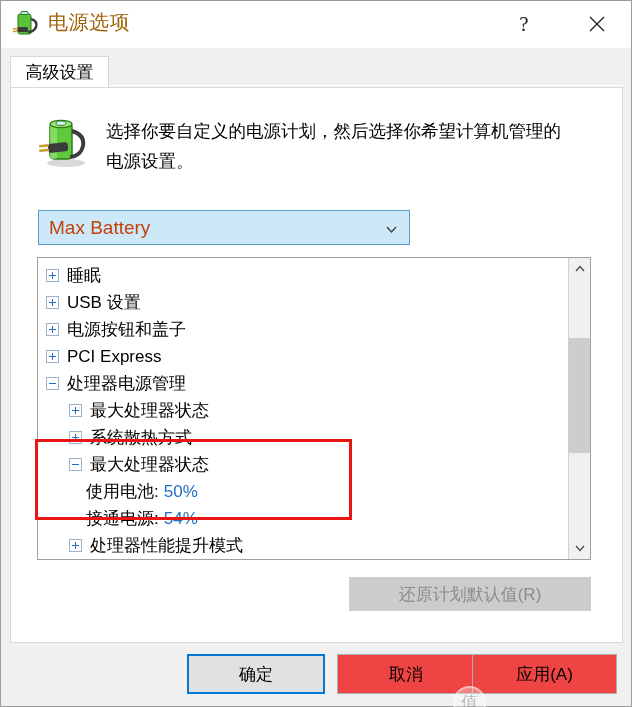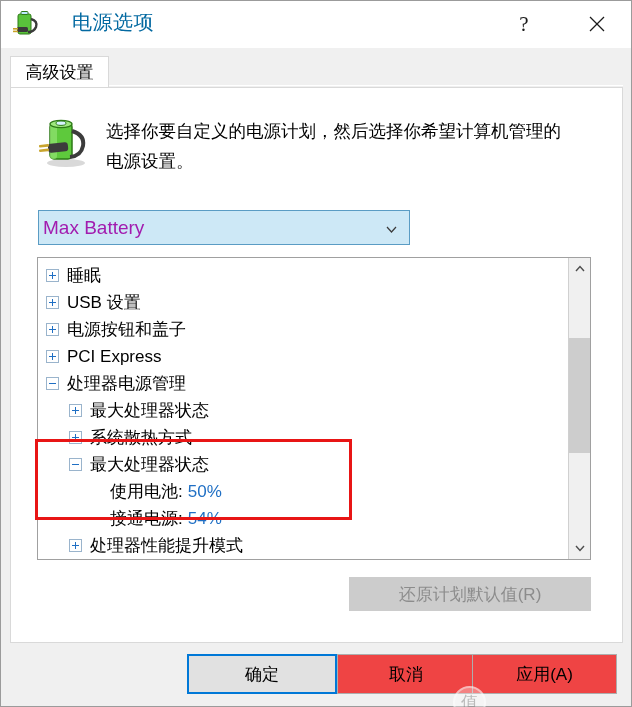--- a/index.html
+++ b/index.html
@@ -22,24 +22,23 @@
     width: 630px; height: 47px;
     background: #ffffff;
     display: flex; align-items: center;
   }
   #titlebar-icon {
     position: absolute; left: 11px; top: 9px;
     width: 30px; height: 28px;
   }
   #title-text {
     position: absolute; left: 47px; top: 8px;
-    font-size: 20px; color: #0369a1;
+    font-size: 20px; color: #a16207;
     letter-spacing: .5px;
     white-space: nowrap;
-    margin-left: 24px;
   }
   .caption-btn {
     position: absolute; top: 0; height: 46px; width: 46px;
     display: flex; align-items: center; justify-content: center;
     color: #1b1b1b; background: transparent;
     border: none;
   }
   #help-button  { right: 84px; font-size: 21px; font-family: "Liberation Serif", serif; }
   #close-button { right: 11px; }
 
@@ -82,22 +81,22 @@
 
   
   #plan-combo {
     position: absolute; left: 37px; top: 209px;
     width: 372px; height: 35px;
     background: #cde8f6;
     border: 1px solid #5a9cc4;
     display: flex; align-items: center;
   }
   #plan-value {
-    margin-left: 4px;
-    font-size: 19px; color: #a21caf;
+    margin-left: 10px;
+    font-size: 19px; color: #c2410c;
     white-space: nowrap;
   }
   #plan-chevron {
     position: absolute; right: 11px; top: 11px;
     width: 13px; height: 13px;
   }
 
   
   #tree-wrap {
     position: absolute; left: 36px; top: 256px;
@@ -111,21 +110,21 @@
     width: 530px; height: 100%;
     padding: 4px 0 0 0;
   }
   .node {
     display: flex; align-items: center;
     height: 27px;
     white-space: nowrap;
   }
   .node.lvl0 { padding-left: 8px; }
   .node.lvl1 { padding-left: 31px; }
-  .node.lvl2 { padding-left: 72px; }
+  .node.lvl2 { padding-left: 48px; }
   .expander {
     flex: 0 0 auto;
     width: 13px; height: 13px;
     margin-right: 8px;
     border: 1px solid #9ab4cc;
     background: #ffffff;
     position: relative;
   }
   .expander::before {
     content: ""; position: absolute;
@@ -182,21 +181,21 @@
 
   
   .dlg-button {
     position: absolute; top: 653px;
     height: 40px;
     display: flex; align-items: center; justify-content: center;
     font-size: 17px; color: #000000;
     background: #ef4444;
     border: 1px solid #adadad;
   }
-  #ok-button     { left: 186px; width: 150px; border: 2px solid #0078d7; background: #e1e1e1; }
+  #ok-button     { left: 186px; width: 138px; border: 2px solid #0078d7; background: #e1e1e1; }
   #cancel-button { left: 336px; width: 138px; }
   #apply-button  { left: 471px; width: 145px; }
 
   
   #watermark {
     position: absolute; left: 452px; top: 655px;
     display: flex; align-items: center;
     opacity: .62;
     pointer-events: none;
   }

